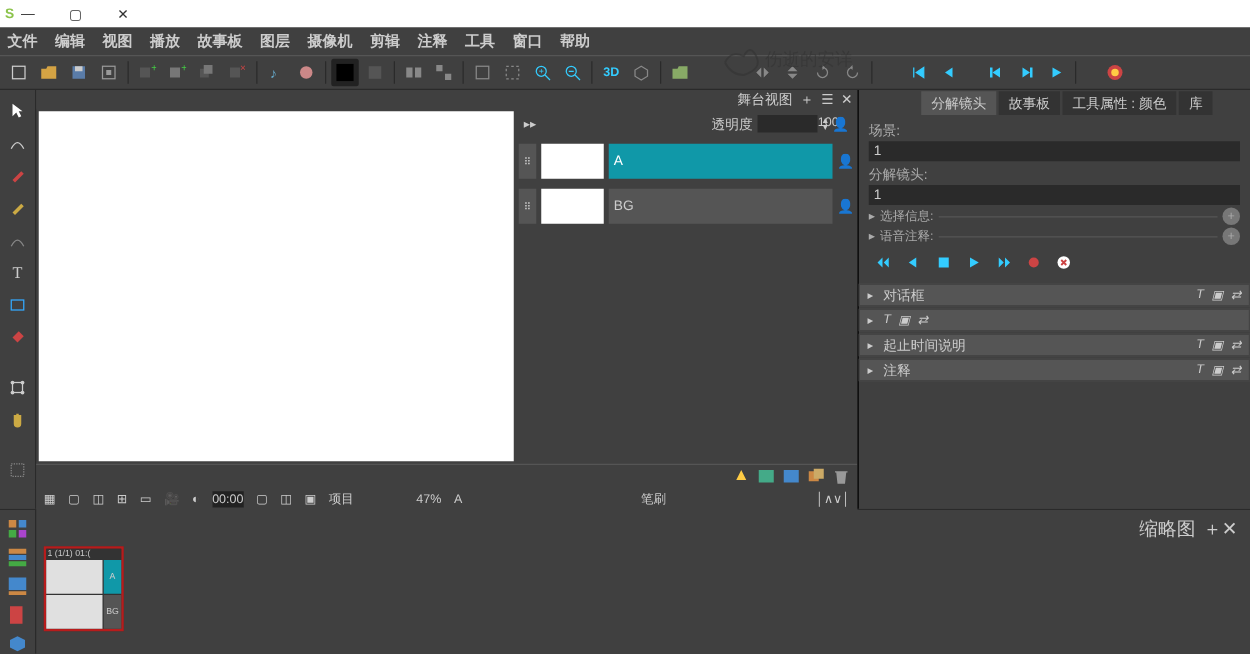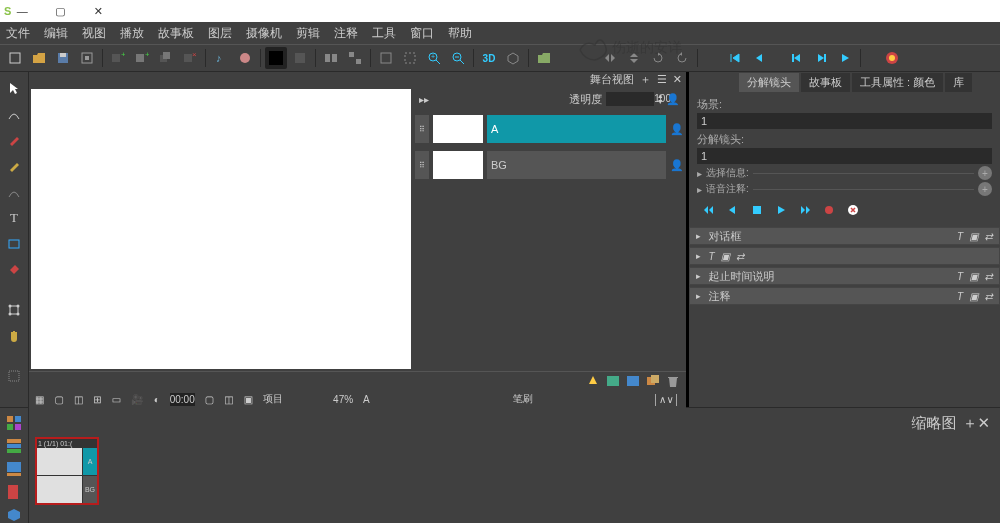--- a/index.html
+++ b/index.html
@@ -2,21 +2,21 @@
 <html><head>
 <meta charset="utf-8">
 <style>
 * { margin: 0; padding: 0; box-sizing: border-box; font-family: "Segoe UI", Arial, sans-serif; }
 body { width: 1000px; height: 523px; background: #404040; color: #ccc; font-size: 11px; overflow: hidden; position: relative; }
 .titlebar { height: 22px; background: #fff; display: flex; align-items: center; padding: 0 4px; color: #333; }
 .titlebar .s { color: #8bc34a; font-weight: bold; margin-right: 4px; }
 .titlebar .ttl { flex: 1; font-size: 12px; }
 .winbtns { display: flex; gap: 24px; padding-right: 8px; }
 .winbtn { width: 14px; text-align: center; cursor: pointer; }
-.menubar { height: 22px; background: #404040; display: flex; align-items: center; padding: 0 6px; gap: 14px; font-size: 12px; }
+.menubar { height: 22px; background: #404040; display: flex; align-items: center; padding: 0 6px; gap: 14px; font-size: 12px; font-weight: bold; }
 .menuitem { cursor: pointer; }
 .toolbar { height: 28px; background: #404040; border-top: 1px solid #555; border-bottom: 1px solid #2a2a2a; display: flex; align-items: center; padding: 0 4px; gap: 2px; }
 .tbtn { width: 22px; height: 22px; display: flex; align-items: center; justify-content: center; cursor: pointer; border-radius: 2px; }
 .sep { width: 1px; height: 18px; background: #2a2a2a; margin: 0 2px; }
 .body { display: flex; height: 335px; }
 .ltools { width: 28px; background: #404040; display: flex; flex-direction: column; align-items: center; gap: 6px; padding-top: 6px; }
 .toolbtn { width: 20px; height: 20px; display: flex; align-items: center; justify-content: center; cursor: pointer; }
 .stage-area { width: 658px; display: flex; flex-direction: column; background: #404040; border-left: 1px solid #2a2a2a; }
 .stage-hdr { height: 20px; display: flex; justify-content: flex-end; align-items: center; padding-right: 4px; gap: 6px; background: #404040; }
 .stage-hdr .panelname { font-size: 11px; }
@@ -29,21 +29,21 @@
 .opval { width: 32px; height: 14px; background: #2a2a2a; text-align: left; font-size: 10px; line-height: 14px; padding-left: 48px; }
 .layer-row { display: flex; align-items: center; height: 32px; margin-top: 4px; gap: 4px; }
 .layer-handle { width: 14px; height: 28px; background: #555; display: flex; flex-direction: column; align-items: center; justify-content: center; font-size: 8px; }
 .layer-thumb { width: 50px; height: 28px; background: #fff; }
 .layer-name { flex: 1; height: 28px; line-height: 28px; padding-left: 4px; font-size: 11px; }
 .layer-name.sel { background: #1098a8; color: #fff; }
 .layer-name.unsel { background: #555; }
 .stage-bottom { height: 44px; background: #404040; border-top: 1px solid #555; }
 .stage-icons { display: flex; justify-content: flex-end; padding: 2px 6px; gap: 6px; }
 .stage-status { display: flex; align-items: center; gap: 10px; padding: 2px 6px; font-size: 10px; }
-.right { flex: 1; background: #404040; border-left: 3px solid #000000; display: flex; flex-direction: column; }
+.right { flex: 1; background: #404040; border-left: 1px solid #000000; display: flex; flex-direction: column; }
 .tabs { height: 20px; display: flex; align-items: center; gap: 2px; padding-left: 50px; font-size: 11px; }
 .tab { padding: 2px 8px; background: #333; cursor: pointer; }
 .tab.active { background: #555; }
 .panel { padding: 4px 8px; font-size: 11px; }
 .field-row { display: flex; flex-direction: column; margin-bottom: 2px; }
 .field-lbl { color: #aaa; padding: 1px 0; }
 .field-val { background: #2a2a2a; height: 16px; padding: 0 4px; line-height: 16px; }
 .dur-row { display: flex; align-items: center; gap: 6px; }
 .dur-val { background: #2a2a2a; padding: 2px 6px; }
 .spinner { width: 10px; display: flex; flex-direction: column; }

